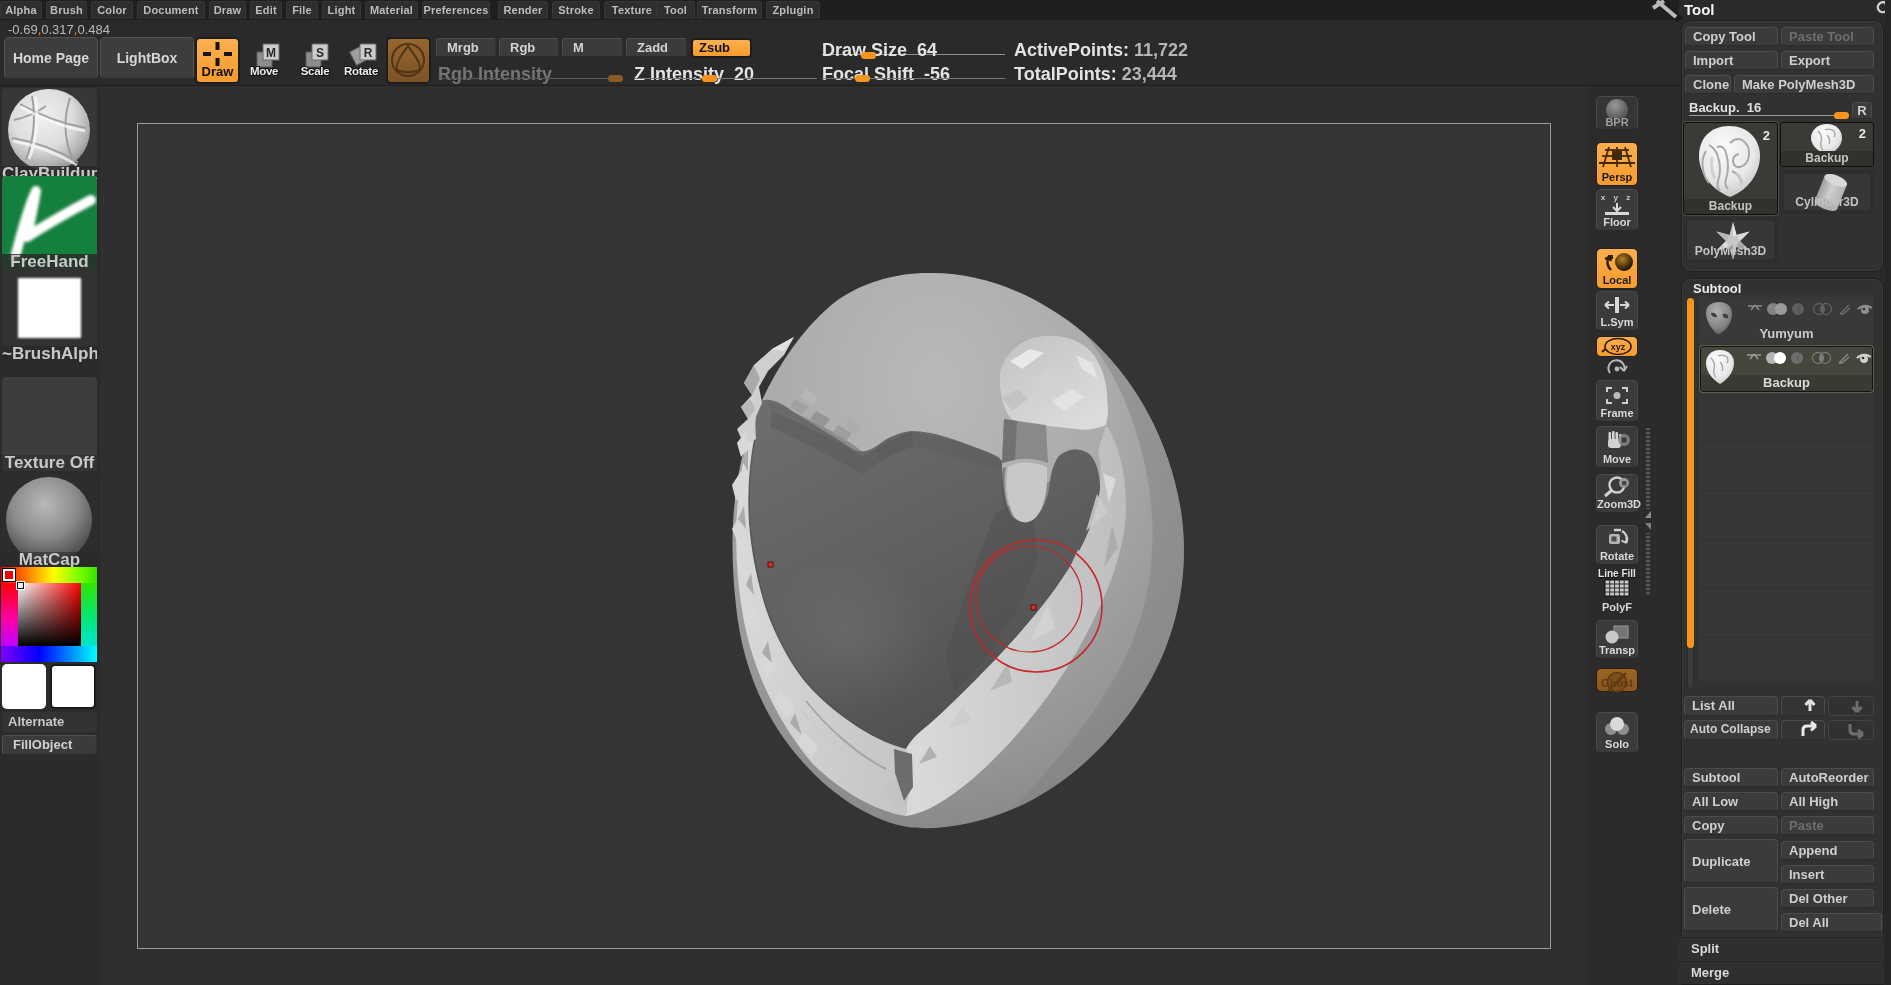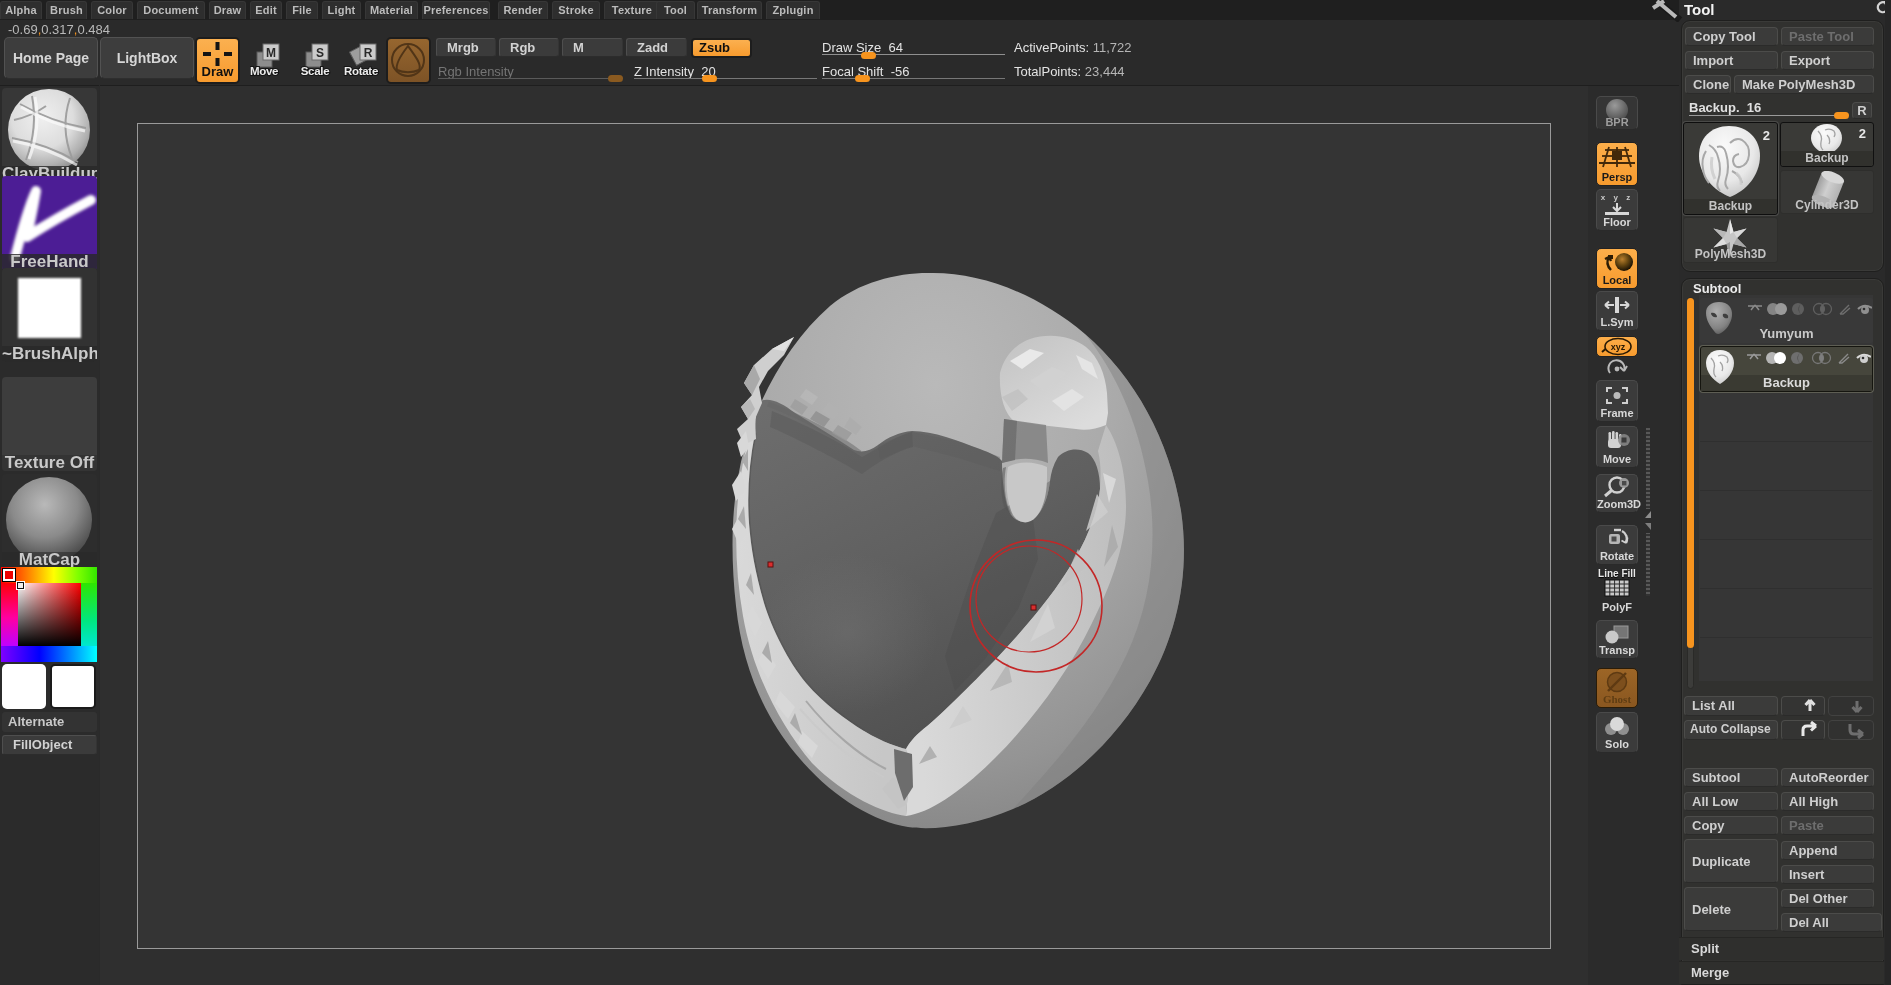--- a/index.html
+++ b/index.html
@@ -3,31 +3,31 @@
 <meta charset="utf-8">
 <style>
 *{margin:0;padding:0;box-sizing:border-box;}
 html,body{width:1891px;height:985px;overflow:hidden;background:#2a2a2a;font-family:"Liberation Sans",sans-serif;}
 .abs{position:absolute;}
 #root{position:absolute;left:0;top:0;width:1891px;height:985px;background:#2a2a2a;}
 .tab{position:absolute;top:1px;height:18px;background:#2e2e2e;border:1px solid #373737;border-bottom:none;border-radius:3px 3px 0 0;color:#bcbcbc;font-size:11px;font-weight:bold;text-align:center;line-height:17px;letter-spacing:0.2px;}
 .btn{position:absolute;background:#3b3b3b;border:1px solid #4e4e4e;border-bottom-color:#2c2c2c;border-right-color:#343434;border-radius:3px;color:#d2d2d2;font-size:13px;font-weight:bold;line-height:17px;padding-left:10px;}
 .bigbtn{position:absolute;background:#3d3d3d;border:1px solid #525252;border-bottom-color:#2e2e2e;border-radius:5px;color:#d6d6d6;font-size:14px;font-weight:bold;display:flex;align-items:center;justify-content:center;}
 .obtn{position:absolute;background:linear-gradient(#fbb050,#f79b2e);border:2px solid #1d1d1d;border-radius:5px;color:#101010;font-size:13px;font-weight:bold;}
-.slab{position:absolute;color:#e3e3e3;font-size:13px;font-weight:normal;white-space:nowrap;}
+.slab{position:absolute;color:#e3e3e3;font-size:18px;font-weight:bold;white-space:nowrap;}
 .sline{position:absolute;height:1px;background:#8f8f8f;}
 .pill{position:absolute;width:15px;height:7px;border-radius:4px;background:#f7941e;}
 .tile{position:absolute;left:2px;width:95px;background:#181818;border-radius:4px;overflow:hidden;}
 .tlabel{position:absolute;left:0;right:0;bottom:0;height:16px;background:rgba(40,40,40,.82);color:#c9c9c9;font-size:17px;font-weight:bold;text-align:center;line-height:15px;}
 .shelfbtn{position:absolute;left:1596px;width:42px;background:#3b3b3b;border:1px solid #4a4a4a;border-bottom-color:#2a2a2a;border-radius:5px;color:#d8d8d8;font-size:11px;font-weight:bold;text-align:center;}
 .shelfbtn.on{background:linear-gradient(#fcae4a,#f79b2e);color:#1a1a1a;border-color:#222;}
 .slbl{position:absolute;left:0;right:0;bottom:2px;font-size:11px;font-weight:bold;text-align:center;}
 .tpb{position:absolute;background:#3b3b3a;border:1px solid #4c4c4a;border-bottom-color:#2b2b2a;border-radius:4px;color:#cfcfcf;font-size:13px;font-weight:bold;line-height:17px;padding-left:7px;white-space:nowrap;overflow:hidden;}
 .tpb.dis{color:#6e6e6e;}
-.thumbtile{position:absolute;background:#3a3a37;border:1px solid #0369a1;border-radius:3px;}
+.thumbtile{position:absolute;background:#3a3a37;border:4px solid #0369a1;border-radius:3px;}
 .badge2{position:absolute;top:5px;right:7px;color:#e8e8e8;font-size:13px;font-weight:bold;}
 .ttl{position:absolute;left:0;right:0;bottom:0;height:15px;background:#31312d;color:#c3c3c3;font-size:12px;font-weight:bold;text-align:center;line-height:14px;border-radius:0 0 3px 3px;}
 .hdr{position:absolute;left:1679px;width:205px;height:23px;background:#2f2f2d;border-top:1px solid #262624;color:#d8d8d8;font-size:13px;font-weight:bold;line-height:22px;padding-left:12px;}
 </style>
 </head>
 <body>
 <div id="root">
 
 <div class="abs" style="left:0;top:0;width:1891px;height:20px;background:#1f1f1f;"></div>
 <div id="menus">
@@ -146,21 +146,21 @@
       </g>
       <g stroke="#fbfbfb" stroke-width="3" fill="none" opacity="0.7">
         <path d="M19 19 Q 50 37 83 43"></path>
         <path d="M11 53 Q 45 59 75 77"></path>
         <path d="M33 9 Q 39 40 27 71"></path>
       </g>
     </svg>
     <div class="tlabel">ClayBuildup</div>
   </div>
 
-  <div class="tile" style="top:176px;height:94px;background:#4c1d95;">
+  <div class="tile" style="top:176px;height:94px;background:#15803d;">
     <svg width="95" height="94">
       <filter id="bl1">
             <feGaussianBlur stdDeviation="1.8"></feGaussianBlur>
           </filter>
       <path d="M13 82 C 19 58 27 30 34 15 C 31 34 27 50 25 61 C 42 50 68 35 89 24" fill="none" stroke="#ffffff" stroke-width="10" stroke-linecap="round" stroke-linejoin="round" filter="url(#bl1)"></path>
     </svg>
     <div class="tlabel">FreeHand</div>
   </div>
 
   <div class="tile" style="top:268px;height:94px;background:#323232;">
@@ -552,21 +552,21 @@
   </div>
 
   <div class="shelfbtn" style="top:620px;height:39px;">
     <svg width="40" height="22" style="margin-top:2px;">
           <rect x="17" y="3" width="14" height="12" fill="#757575" stroke="#9a9a9a"></rect>
           <circle cx="15" cy="14" r="6.5" fill="#c9c9c9"></circle>
         </svg>
     <div class="slbl">Transp</div>
   </div>
 
-  <div class="shelfbtn" style="top:668px;height:40px;background:linear-gradient(#9c6526,#8a5720);border-color:#2a1c08;color:#6b4415;font-family:Liberation Serif, serif;">
+  <div class="shelfbtn" style="top:668px;height:24px;background:linear-gradient(#9c6526,#8a5720);border-color:#2a1c08;color:#6b4415;">
     <svg width="40" height="24" style="margin-top:1px;">
           <circle cx="20" cy="12" r="9.5" fill="#7d4f1d" stroke="#5e3a12" stroke-width="1.5"></circle>
           <path d="M11 21 L29 3" stroke="#5e3a12" stroke-width="2.4"></path>
         </svg>
     <div class="slbl" style="color:#5f3d13;">Ghost</div>
   </div>
 
   <div class="shelfbtn" style="top:712px;height:41px;">
     <svg width="40" height="24" style="margin-top:2px;">
           <circle cx="14" cy="14" r="6" fill="#8f8f8f"></circle>

